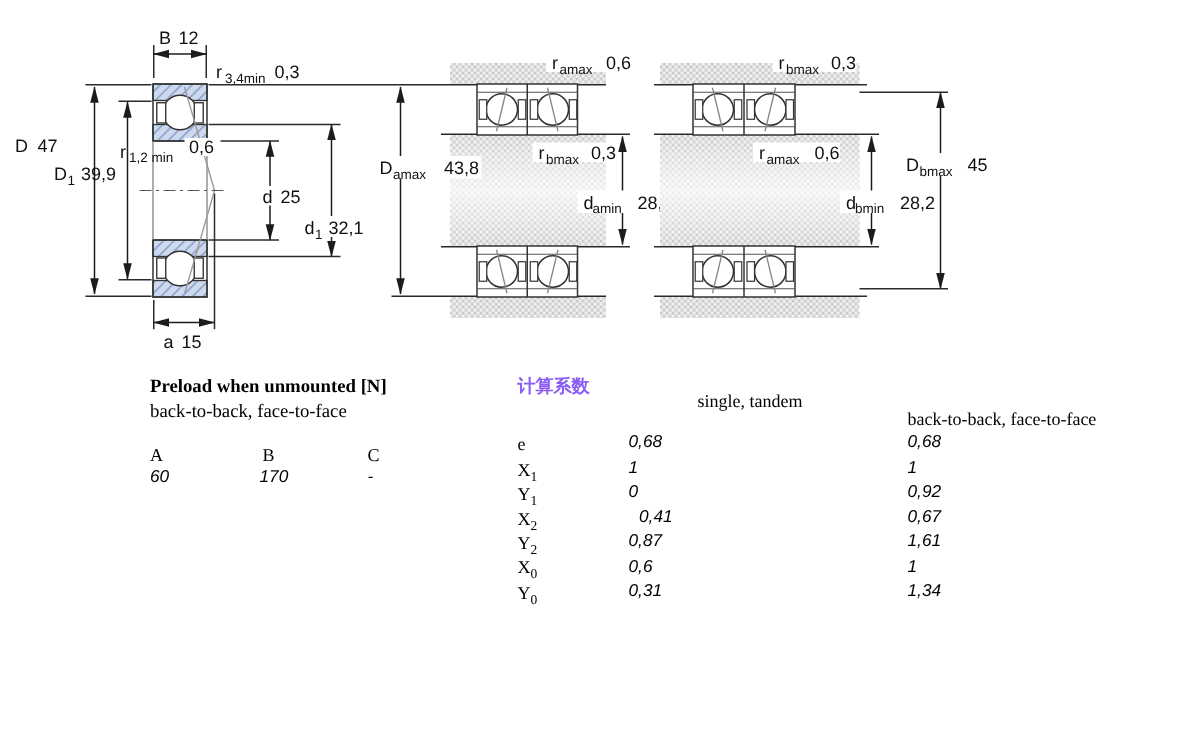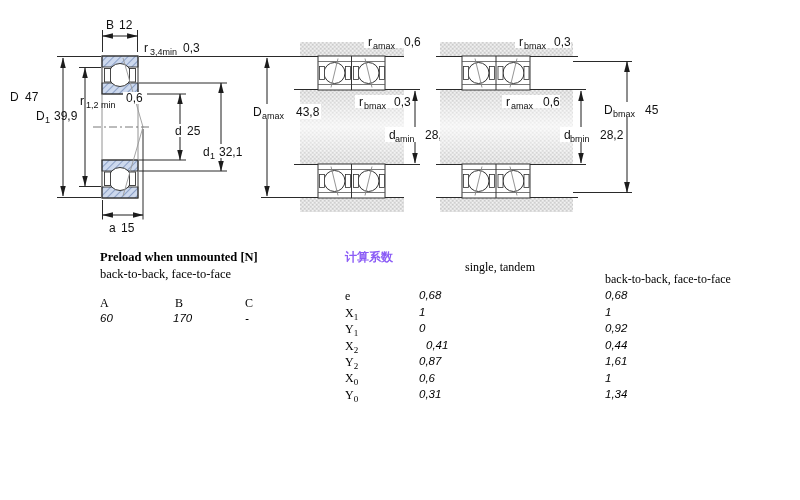--- a/index.html
+++ b/index.html
@@ -293,21 +293,21 @@
   <div class="abs serifsm" style="left:0;top:56.5px;"><span>X</span><sub>1</sub></div>
   <div class="abs val" style="left:74px;top:56.5px;">1</div>
   <div class="abs val" style="left:260px;top:56.5px;">1</div>
 
   <div class="abs serifsm" style="left:0;top:73px;"><span>Y</span><sub>1</sub></div>
   <div class="abs val" style="left:74px;top:73px;">0</div>
   <div class="abs val" style="left:260px;top:73px;">0,92</div>
 
   <div class="abs serifsm" style="left:0;top:89.5px;"><span>X</span><sub>2</sub></div>
   <div class="abs val" style="left:81px;top:89.5px;">0,41</div>
-  <div class="abs val" style="left:260px;top:89.5px;">0,44</div>
+  <div class="abs val" style="left:260px;top:89.5px;">0,67</div>
 
   <div class="abs serifsm" style="left:0;top:106px;"><span>Y</span><sub>2</sub></div>
   <div class="abs val" style="left:74px;top:106px;">0,87</div>
   <div class="abs val" style="left:260px;top:106px;">1,61</div>
 
   <div class="abs serifsm" style="left:0;top:122px;"><span>X</span><sub>0</sub></div>
   <div class="abs val" style="left:74px;top:122.5px;">0,6</div>
   <div class="abs val" style="left:260px;top:122.5px;">1</div>
 
   <div class="abs serifsm" style="left:0;top:139px;text-align:center;"><span>Y</span><sub>0</sub></div>

